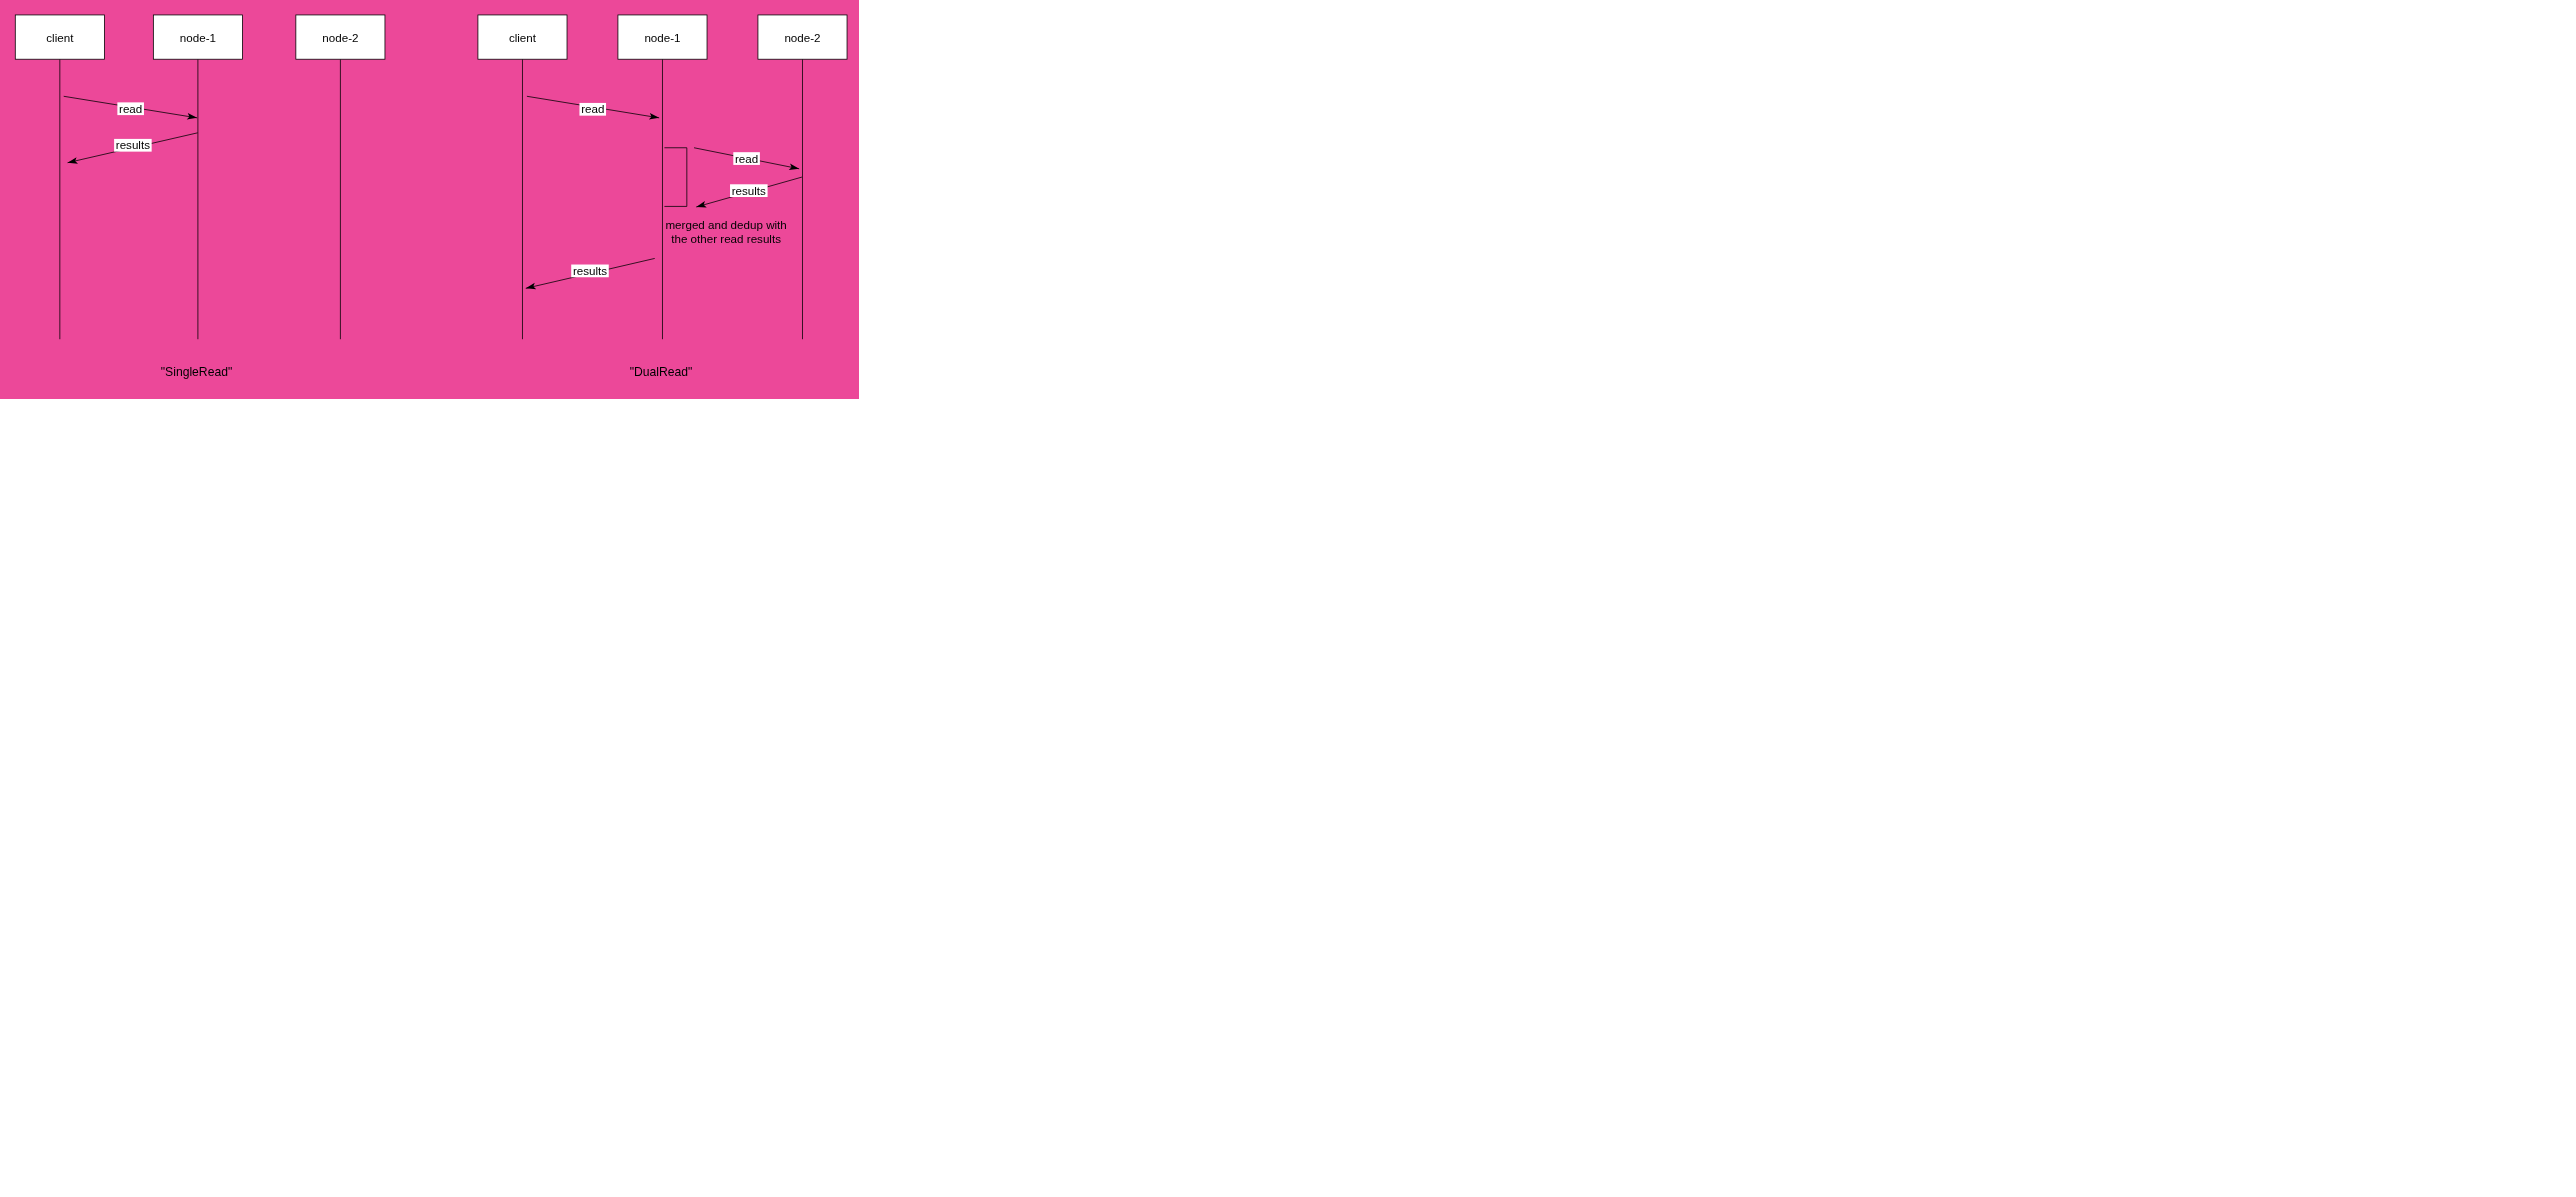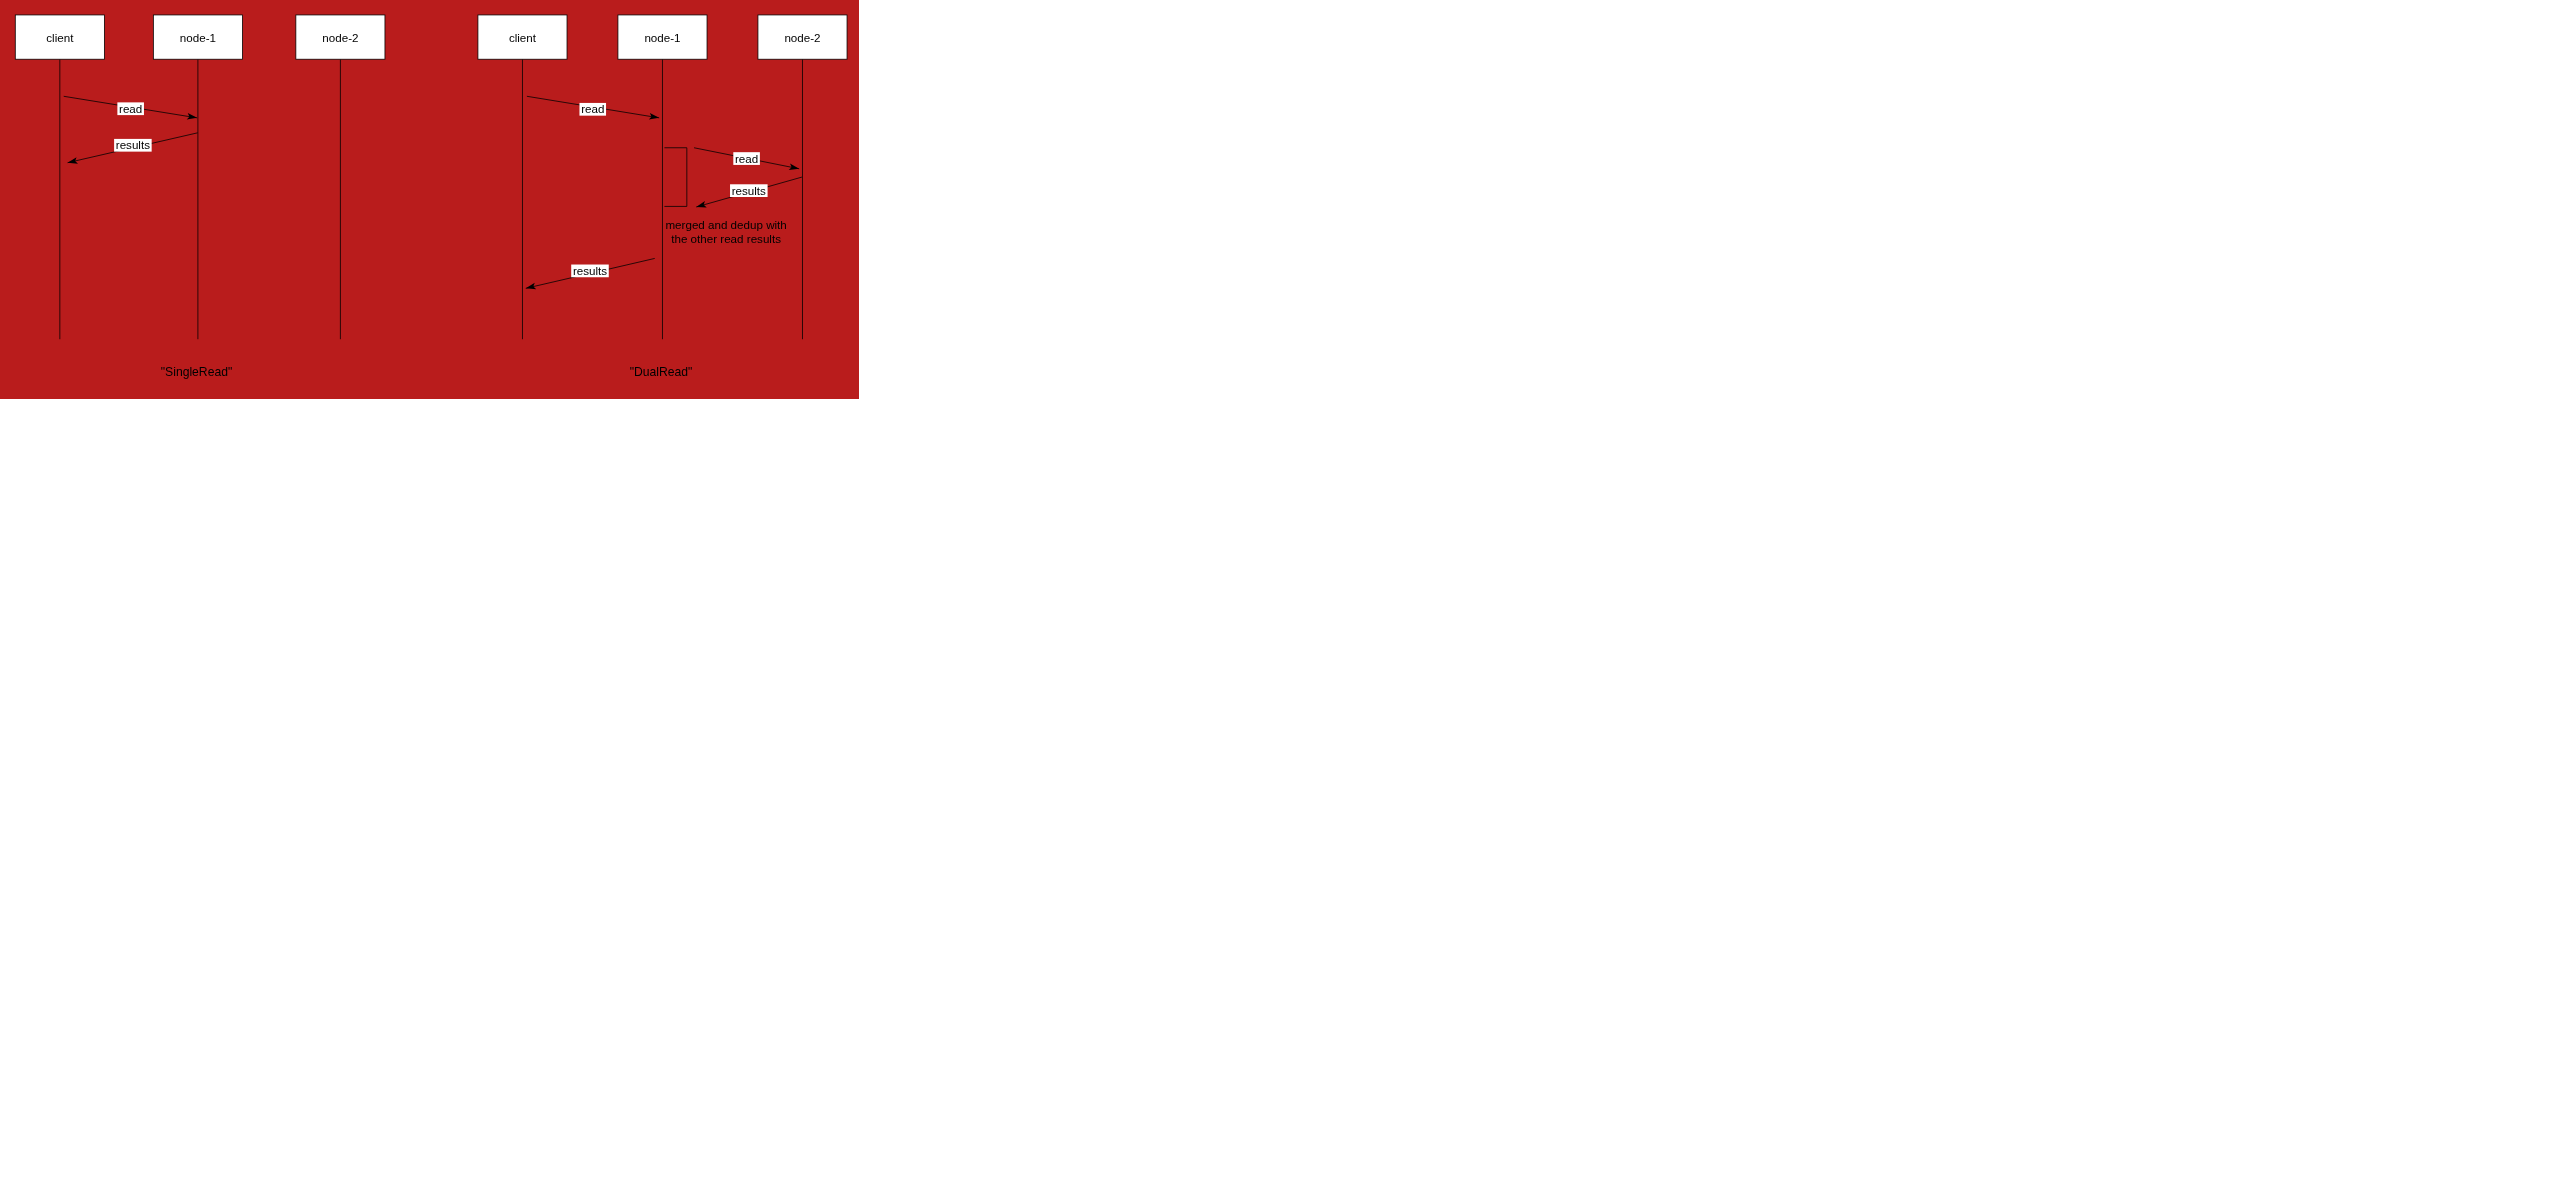--- a/index.html
+++ b/index.html
@@ -4,21 +4,21 @@
 <title>Diagram</title>
 <style>
   html, body {
     margin: 0;
     padding: 0;
     background: #ffffff;
   }
   .canvas-wrap {
     width: 859px;
     height: 399px;
-    background: #b91c1c;
+    background: #ec4899;
   }
   svg {
     display: block;
     font-family: "Liberation Sans", sans-serif;
   }
   .actor-box {
     fill: #ffffff;
     stroke: #000000;
     stroke-width: 1.4;
   }

